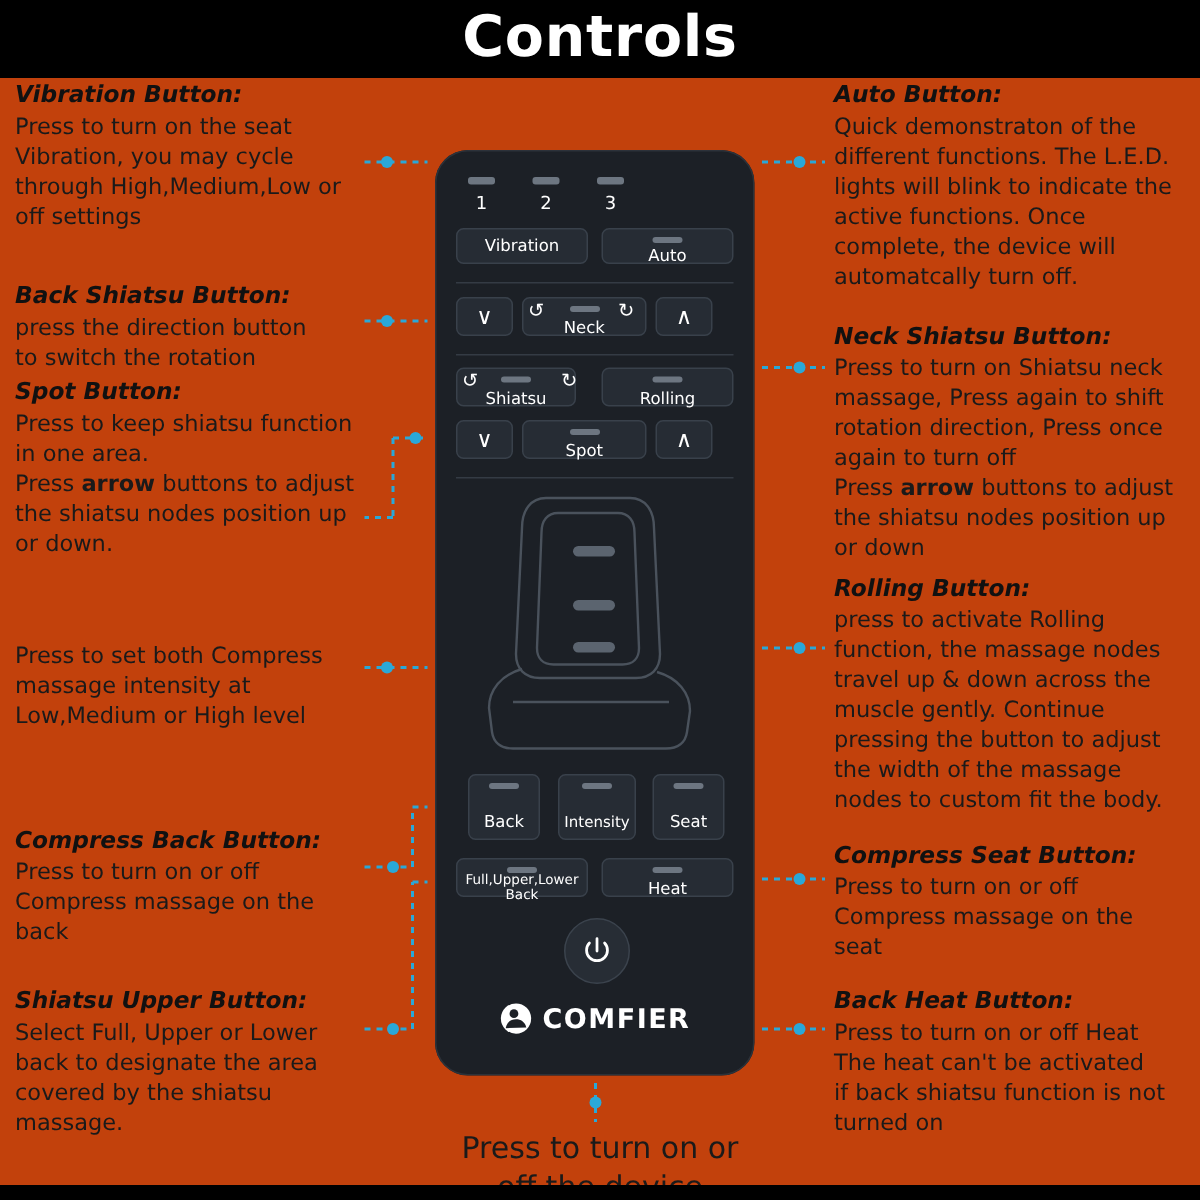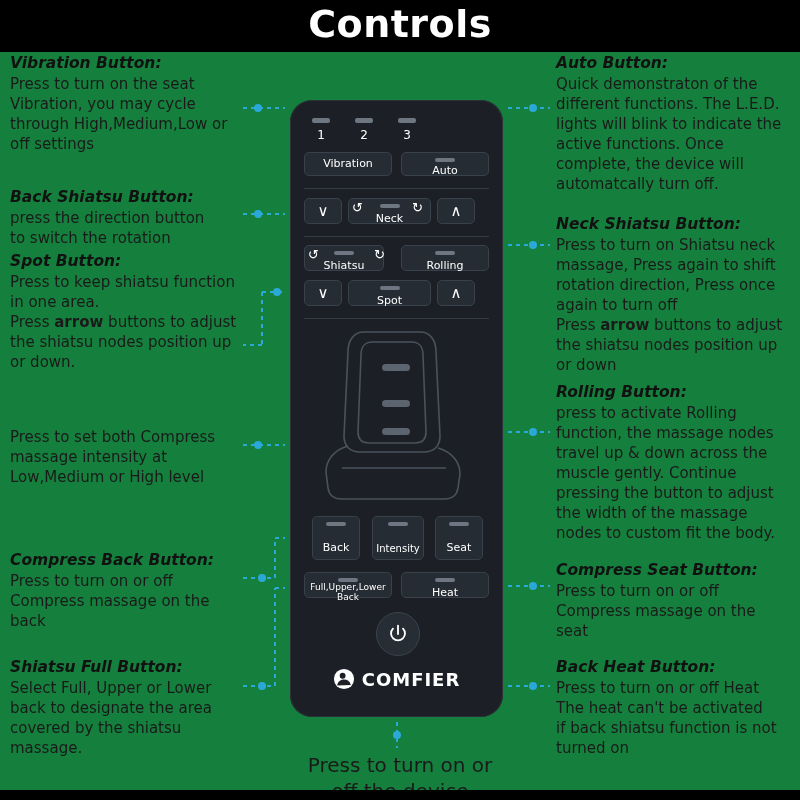--- a/index.html
+++ b/index.html
@@ -4,21 +4,21 @@
 <style>
   html, body {
     margin: 0;
     padding: 0;
     background: #ffffff;
   }
   #page {
     position: relative;
     width: 800px;
     height: 800px;
-    background: #15803d;
+    background: #c2410c;
     font-family: "DejaVu Sans", "Liberation Sans", sans-serif;
     overflow: hidden;
   }
 
   
   .header-bar {
     position: absolute;
     left: 0; top: 0;
     width: 800px; height: 52px;
     background: #000000;
@@ -279,21 +279,21 @@
   </div>
 
   <div class="note" style="left:10px; top:551px; width:240px;">
     <div class="ttl">Compress Back Button:</div>
     <div class="body">Press to turn on or off
 Compress massage on the
 back</div>
   </div>
 
   <div class="note" style="left:10px; top:658px; width:240px;">
-    <div class="ttl">Shiatsu Full Button:</div>
+    <div class="ttl">Shiatsu Upper Button:</div>
     <div class="body">Select Full, Upper or Lower
 back to designate the area
 covered by the shiatsu
 massage.</div>
   </div>
 
   <div class="note" style="left:556px; top:54px; width:240px;">
     <div class="ttl">Auto Button:</div>
     <div class="body">Quick demonstraton of the
 different functions. The L.E.D.

